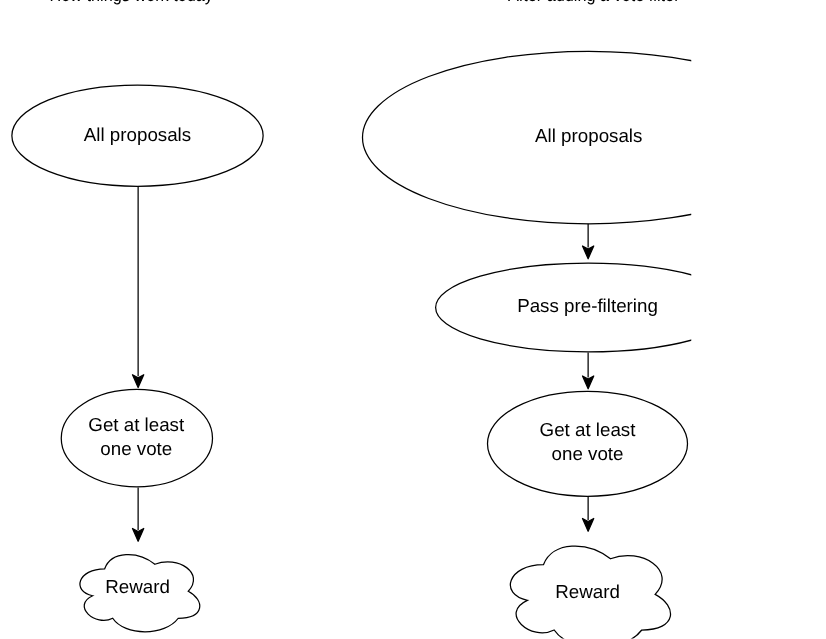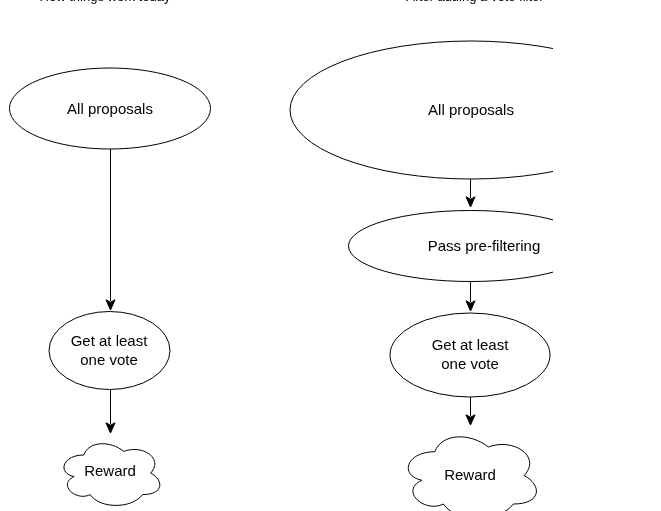--- a/index.html
+++ b/index.html
@@ -111,21 +111,21 @@
 
   <div class="label" style="left:109px; top:350px;">
     <div>Get at least</div>
     <div>one vote</div>
   </div>
 
   <div class="label" style="left:110px; top:470px;">Reward</div>
 
   <div class="label" style="left:471px; top:109px;">All proposals</div>
 
-  <div class="label" style="left:470px; top:245px;margin-left:14px;">Pass pre-filtering</div>
+  <div class="label" style="left:470px; top:245px;">Pass pre-filtering</div>
 
   <div class="label" style="left:470px; top:354px;">
     <div>Get at least</div>
     <div>one vote</div>
   </div>
 
   <div class="label" style="left:470px; top:474px;">Reward</div>
 
 </div>
 

